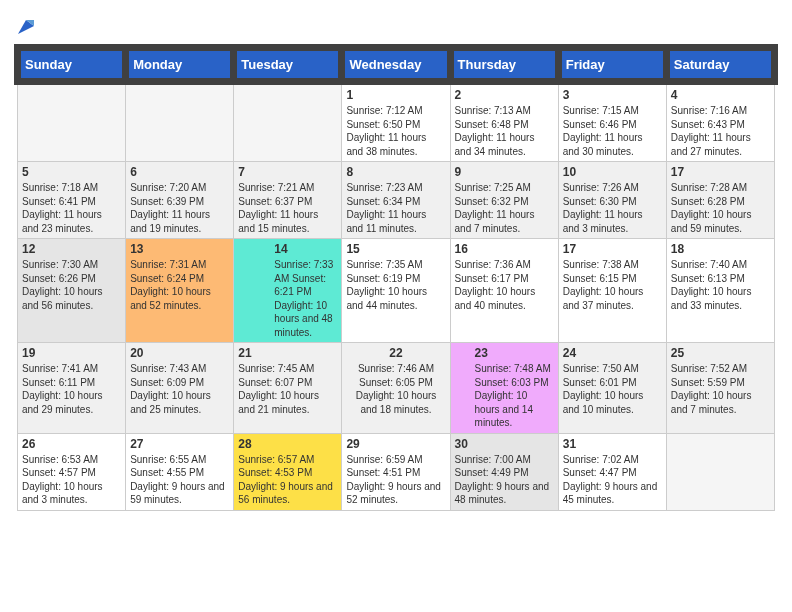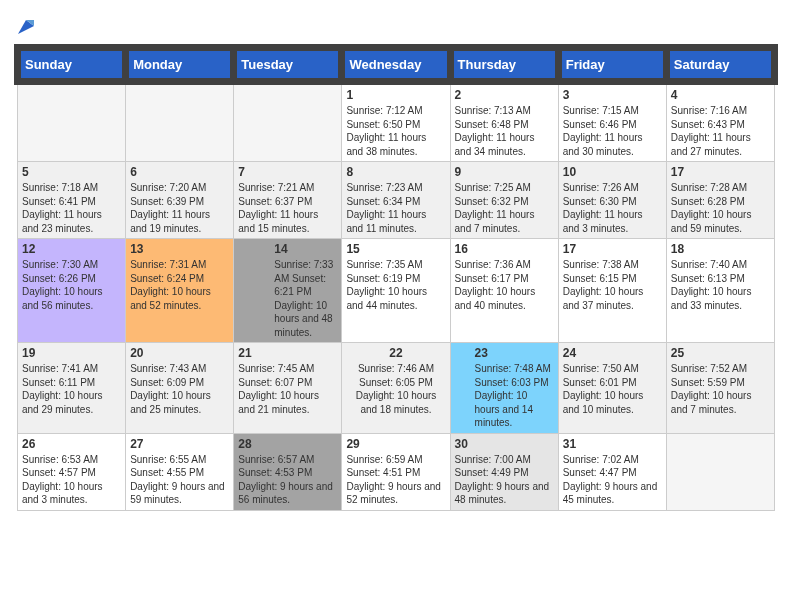--- a/index.html
+++ b/index.html
@@ -217,35 +217,35 @@
           </td>
           <td style="background: rgb(240, 240, 240);">
             <span class="day-number">17</span>
             <div class="day-info">Sunrise: 7:28 AM
 Sunset: 6:28 PM
 Daylight: 10 hours
 and 59 minutes.</div>
           </td>
         </tr>
         <tr>
-          <td style="background: #c4b5fd;">
+          <td style="background: #e5e5e5;">
             <span class="day-number">12</span>
             <div class="day-info">Sunrise: 7:30 AM
 Sunset: 6:26 PM
 Daylight: 10 hours
 and 56 minutes.</div>
           </td>
           <td style="background: #fdba74;">
             <span class="day-number">13</span>
             <div class="day-info">Sunrise: 7:31 AM
 Sunset: 6:24 PM
 Daylight: 10 hours
 and 52 minutes.</div>
           </td>
-          <td style="background: #a3a3a3; padding-left: 40px;">
+          <td style="background: #5eead4; padding-left: 40px;">
             <span class="day-number">14</span>
             <div class="day-info">Sunrise: 7:33 AM
 Sunset: 6:21 PM
 Daylight: 10 hours
 and 48 minutes.</div>
           </td>
           <td style="background: rgb(255, 255, 255); margin-top: 32px;">
             <span class="day-number">15</span>
             <div class="day-info">Sunrise: 7:35 AM
 Sunset: 6:19 PM
@@ -296,21 +296,21 @@
 Daylight: 10 hours
 and 21 minutes.</div>
           </td>
           <td style="background: rgb(240, 240, 240); text-align: center;">
             <span class="day-number">22</span>
             <div class="day-info">Sunrise: 7:46 AM
 Sunset: 6:05 PM
 Daylight: 10 hours
 and 18 minutes.</div>
           </td>
-          <td style="background: #7dd3fc; padding-left: 24px;">
+          <td style="background: #f0abfc; padding-left: 24px;">
             <span class="day-number">23</span>
             <div class="day-info">Sunrise: 7:48 AM
 Sunset: 6:03 PM
 Daylight: 10 hours
 and 14 minutes.</div>
           </td>
           <td style="background: rgb(240, 240, 240);">
             <span class="day-number">24</span>
             <div class="day-info">Sunrise: 7:50 AM
 Sunset: 6:01 PM
@@ -333,21 +333,21 @@
 Daylight: 10 hours
 and 3 minutes.</div>
           </td>
           <td style="background: rgb(255, 255, 255);">
             <span class="day-number">27</span>
             <div class="day-info">Sunrise: 6:55 AM
 Sunset: 4:55 PM
 Daylight: 9 hours
 and 59 minutes.</div>
           </td>
-          <td style="background: #a3a3a3; margin-top: 42px;">
+          <td style="background: #fde047; margin-top: 42px;">
             <span class="day-number">28</span>
             <div class="day-info">Sunrise: 6:57 AM
 Sunset: 4:53 PM
 Daylight: 9 hours
 and 56 minutes.</div>
           </td>
           <td style="background: rgb(255, 255, 255);">
             <span class="day-number">29</span>
             <div class="day-info">Sunrise: 6:59 AM
 Sunset: 4:51 PM

